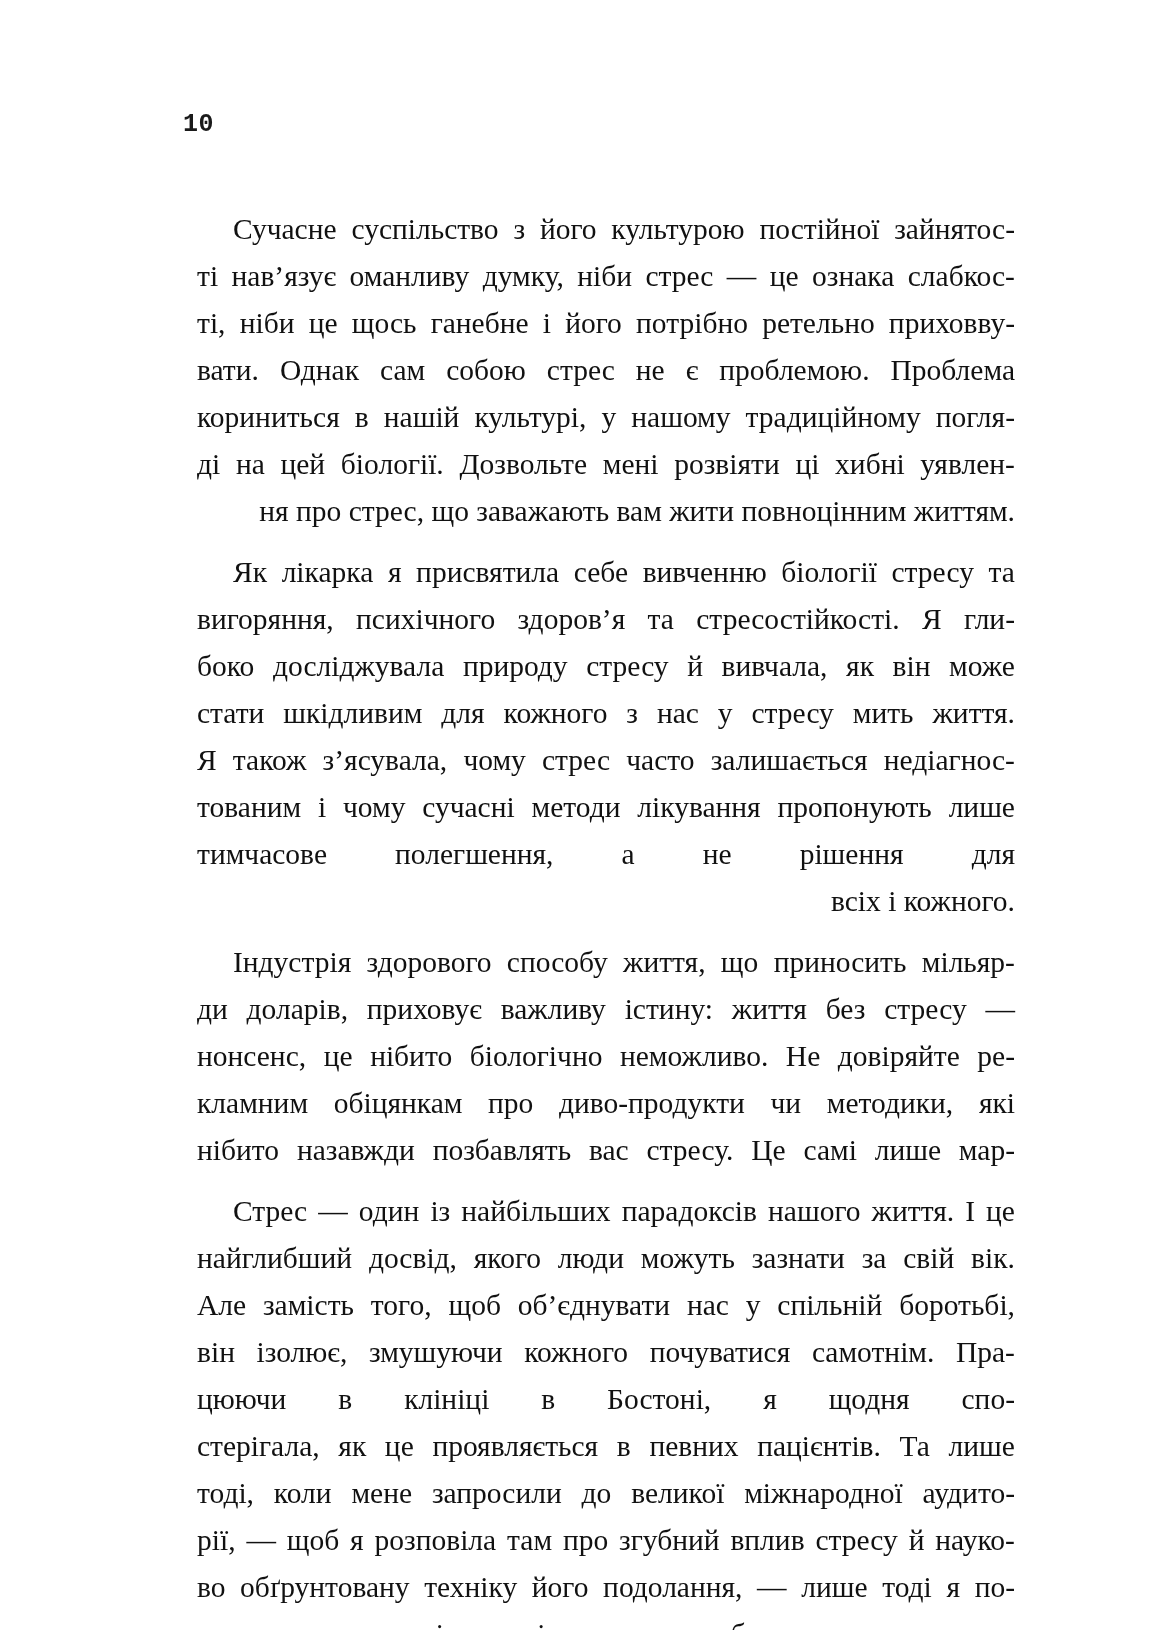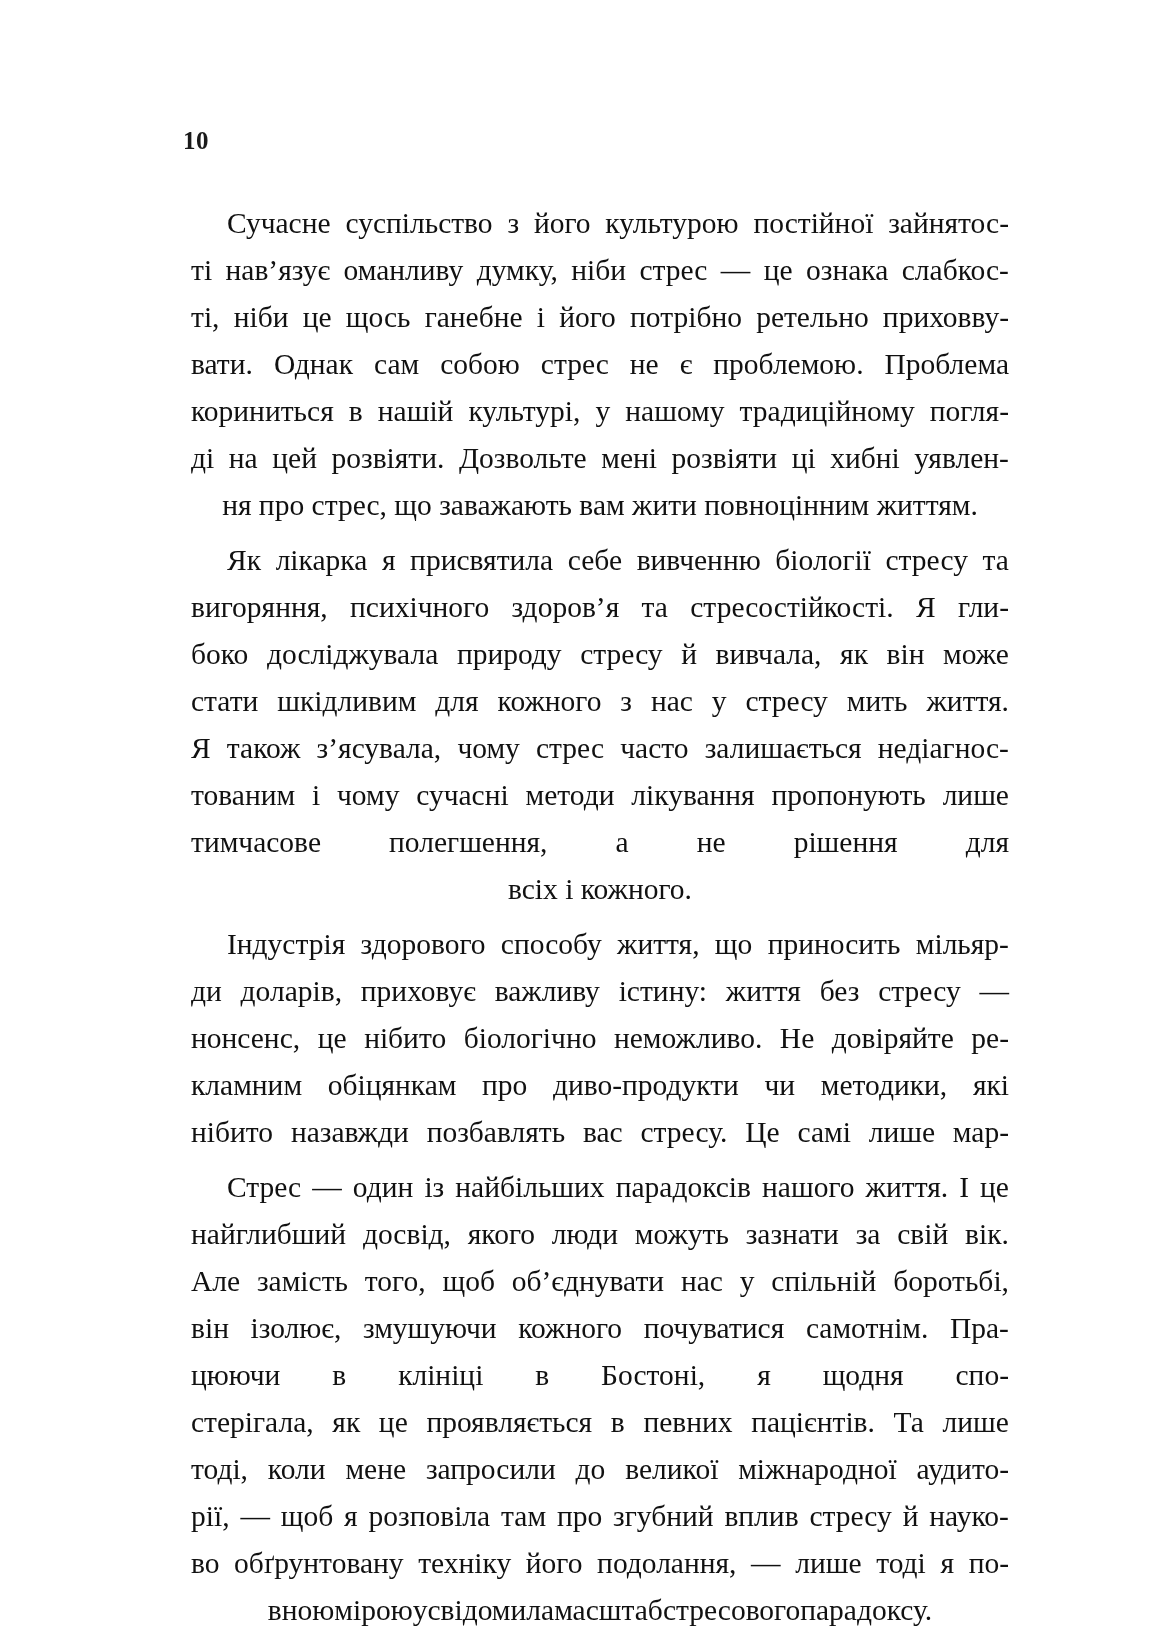--- a/index.html
+++ b/index.html
@@ -11,53 +11,53 @@
     position: relative;
     width: 1166px;
     height: 1630px;
     background: #ffffff;
     overflow: hidden;
     font-family: "Liberation Serif", "DejaVu Serif", serif;
   }
   .folio {
     position: absolute;
     left: 183px;
-    top: 128px;
-    font-family: Liberation Serif, serif;
+    top: 112px;
+    font-family: Liberation Mono, monospace;
     font-weight: bold;
     font-size: 25px;
     color: #1a1a1a;
     letter-spacing: 0.5px;
     line-height: 1;
   }
   .textblock {
     position: absolute;
     left: 183px;
     top: 192px;
     width: 818px;
     color: #111111;
   }
   .para {
-    margin: 8px;
+    margin: 14px;
   }
   
   .line {
     display: flex;
     width: 818px;
     height: 47px;
     align-items: baseline;
     font-size: 29.5px;
     line-height: 47px;
     white-space: pre;
   }
   .line.justify {
     justify-content: space-between;
   }
   .line.last {
-    justify-content: center;
+    justify-content: flex-end;
   }
   .line .w {
     white-space: pre;
   }
   .line.indent {
     padding-left: 36px;
     width: 782px;
   }
 </style>
 </head>
@@ -67,21 +67,21 @@
 
   <div class="folio">10</div>
 
   <div class="textblock" id="textblock">
       <div class="para">
         <div class="line justify indent"><span class="w">Сучасне</span><span class="w">суспільство</span><span class="w">з</span><span class="w">його</span><span class="w">культурою</span><span class="w">постійної</span><span class="w">зайнятос-</span></div>
         <div class="line justify"><span class="w">ті</span><span class="w">нав’язує</span><span class="w">оманливу</span><span class="w">думку,</span><span class="w">ніби</span><span class="w">стрес</span><span class="w">—</span><span class="w">це</span><span class="w">ознака</span><span class="w">слабкос-</span></div>
         <div class="line justify"><span class="w">ті,</span><span class="w">ніби</span><span class="w">це</span><span class="w">щось</span><span class="w">ганебне</span><span class="w">і</span><span class="w">його</span><span class="w">потрібно</span><span class="w">ретельно</span><span class="w">приховву-</span></div>
         <div class="line justify"><span class="w">вати.</span><span class="w">Однак</span><span class="w">сам</span><span class="w">собою</span><span class="w">стрес</span><span class="w">не</span><span class="w">є</span><span class="w">проблемою.</span><span class="w">Проблема</span></div>
         <div class="line justify"><span class="w">кориниться</span><span class="w">в</span><span class="w">нашій</span><span class="w">культурі,</span><span class="w">у</span><span class="w">нашому</span><span class="w">традиційному</span><span class="w">погля-</span></div>
-        <div class="line justify"><span class="w">ді</span><span class="w">на</span><span class="w">цей</span><span class="w">розвіяти.</span><span class="w">Дозвольте</span><span class="w">мені</span><span class="w">розвіяти</span><span class="w">ці</span><span class="w">хибні</span><span class="w">уявлен-</span></div>
+        <div class="line justify"><span class="w">ді</span><span class="w">на</span><span class="w">цей</span><span class="w">біології.</span><span class="w">Дозвольте</span><span class="w">мені</span><span class="w">розвіяти</span><span class="w">ці</span><span class="w">хибні</span><span class="w">уявлен-</span></div>
         <div class="line last"><span class="w">ня про стрес, що заважають вам жити повноцінним життям.</span></div>
       </div>
       <div class="para">
         <div class="line justify indent"><span class="w">Як</span><span class="w">лікарка</span><span class="w">я</span><span class="w">присвятила</span><span class="w">себе</span><span class="w">вивченню</span><span class="w">біології</span><span class="w">стресу</span><span class="w">та</span></div>
         <div class="line justify"><span class="w">вигоряння,</span><span class="w">психічного</span><span class="w">здоров’я</span><span class="w">та</span><span class="w">стресостійкості.</span><span class="w">Я</span><span class="w">гли-</span></div>
         <div class="line justify"><span class="w">боко</span><span class="w">досліджувала</span><span class="w">природу</span><span class="w">стресу</span><span class="w">й</span><span class="w">вивчала,</span><span class="w">як</span><span class="w">він</span><span class="w">може</span></div>
         <div class="line justify"><span class="w">стати</span><span class="w">шкідливим</span><span class="w">для</span><span class="w">кожного</span><span class="w">з</span><span class="w">нас</span><span class="w">у</span><span class="w">стресу</span><span class="w">мить</span><span class="w">життя.</span></div>
         <div class="line justify"><span class="w">Я</span><span class="w">також</span><span class="w">з’ясувала,</span><span class="w">чому</span><span class="w">стрес</span><span class="w">часто</span><span class="w">залишається</span><span class="w">недіагнос-</span></div>
         <div class="line justify"><span class="w">тованим</span><span class="w">і</span><span class="w">чому</span><span class="w">сучасні</span><span class="w">методи</span><span class="w">лікування</span><span class="w">пропонують</span><span class="w">лише</span></div>
         <div class="line justify"><span class="w">тимчасове</span><span class="w">полегшення,</span><span class="w">а</span><span class="w">не</span><span class="w">рішення</span><span class="w">для</span></div>

